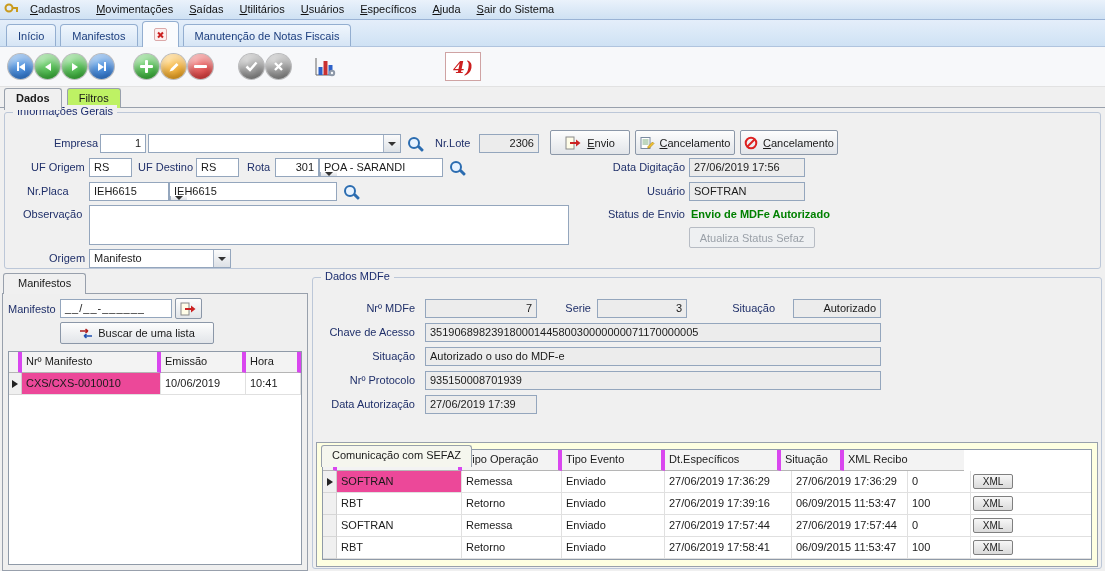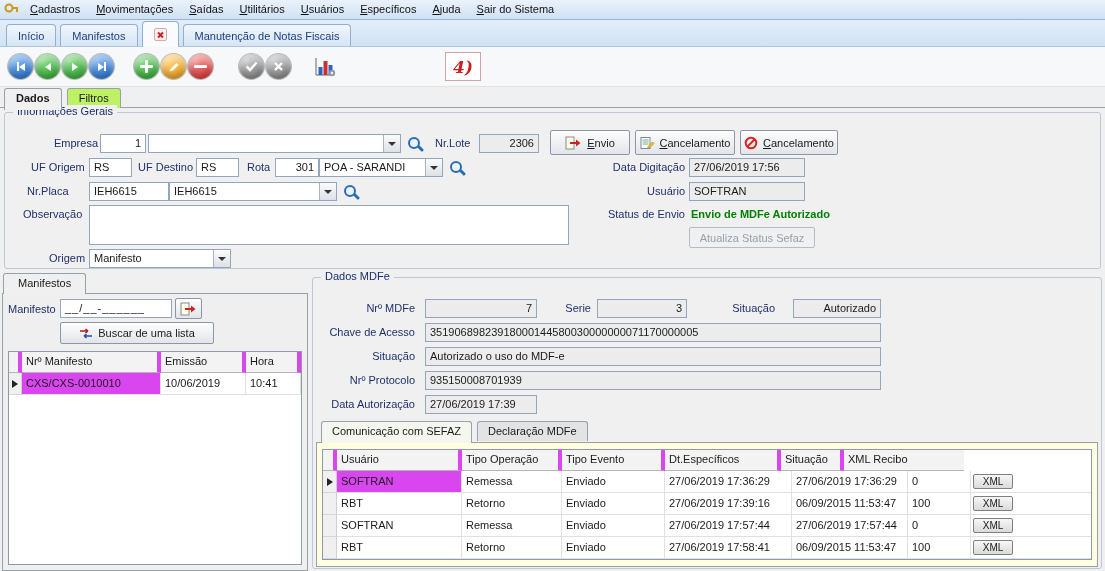--- a/index.html
+++ b/index.html
@@ -59,21 +59,21 @@
   .contentline { position:absolute; left:0; top:107px; width:1105px; height:464px; border-top:1px solid #98a0ac; background:#f0f0f0; }
 
   
   .gbox { position:absolute; border:1px solid #bcc7d8; border-radius:3px; }
   .cap { position:absolute; top:-8px; left:8px; background:#f0f0f0; padding:0 4px; color:#1b2c6e; }
   .lbl { position:absolute; color:#20306a; white-space:nowrap; }
   .lbl.r { text-align:right; }
   .fld { position:absolute; height:19px; border:1px solid #94a6bd; background:#fff; padding:2px 4px;
     overflow:hidden; white-space:nowrap; }
   .ro { background:#ececec; }
-  .cream { background:#ffffd8; }
+  .cream { background:#ffffd8;flex-direction:column; }
   .num { text-align:right; }
   .combo { position:absolute; height:19px; border:1px solid #94a6bd; background:#fff; display:flex; padding:0; }
   .combo .txt { flex:1; padding:2px 4px; overflow:hidden; white-space:nowrap; }
   .combo .abox { width:17px; border-left:1px solid #a5b2c4; background:linear-gradient(#fbfbfb,#dde1e6);
     display:flex; align-items:center; justify-content:center; }
   .dar { width:0; height:0; border-left:4px solid transparent; border-right:4px solid transparent; border-top:4px solid #333; }
   .mag { position:absolute; width:17px; height:17px; }
   .mag::before { content:""; position:absolute; left:1px; top:1px; width:8px; height:8px; border:2px solid #2b6cb0;
     border-radius:50%; background:#e8f3ff; }
   .mag::after { content:""; position:absolute; left:10px; top:11px; width:7px; height:3px; background:#2b6cb0;
@@ -86,31 +86,31 @@
   
   .grid { position:absolute; background:#fff; border:1px solid #8f9aa8; overflow:hidden; }
   .grow { display:flex; }
   .hcell { background:#f3f3f3; border-right:4px solid #d946ef; border-bottom:1px solid #b5b5b5;
     padding:3px 4px; height:21px; overflow:hidden; white-space:nowrap; }
   .dcell { background:#fff; border-right:1px solid #e0e0e0; border-bottom:1px solid #e0e0e0;
     padding:4px 4px 0; height:22px; overflow:hidden; white-space:nowrap; }
   .selc { background:#f0f0f0; border-right:1px solid #cfcfcf; border-bottom:1px solid #d6d6d6;
     display:flex; align-items:center; justify-content:center; }
   .rowarrow { width:0; height:0; border-top:4px solid transparent; border-bottom:4px solid transparent; border-left:6px solid #222; }
-  .selected { background:#d946ef; }
+  .selected { background:#ec4899; }
   .xmlbtn { width:40px; height:15px; margin:1px 0 0 2px; font-size:10px; border:1px solid #7f7f7f; border-radius:2px;
     background:linear-gradient(#f7f7f7,#dadada); display:flex; align-items:center; justify-content:center; }
 
   
   .lpanel { position:absolute; left:2px; top:293px; width:306px; height:278px; background:#efefef; border:1px solid #98a0ac; }
   .ltab { position:absolute; left:3px; top:273px; height:21px; padding:3px 14px 0; background:#f0f0f0;
     border:1px solid #98a0ac; border-bottom:none; border-radius:3px 3px 0 0; z-index:2; }
   .sefazarea { position:absolute; border:1px solid #98a0ac; background:#feffe1; }
   .stab { display:inline-block; padding:3px 10px 4px; border:1px solid #98a0ac; border-bottom:none;
-    border-radius:3px 3px 0 0; background:#e3e3e3; margin-right:2px; position:relative; }
+    border-radius:3px 3px 0 0; background:#e3e3e3; margin-right:2px; position:relative;margin-top:24px; }
   .stab.active { background:#f5f6ee; z-index:3; padding-bottom:6px; }
 </style>
 </head>
 <body>
 
 <div id="app">
 
   <div class="menubar">
     <svg width="15" height="15" style="margin-right:3px">
       <circle cx="5" cy="6" r="3.5" fill="none" stroke="#c99a1c" stroke-width="2"></circle>

